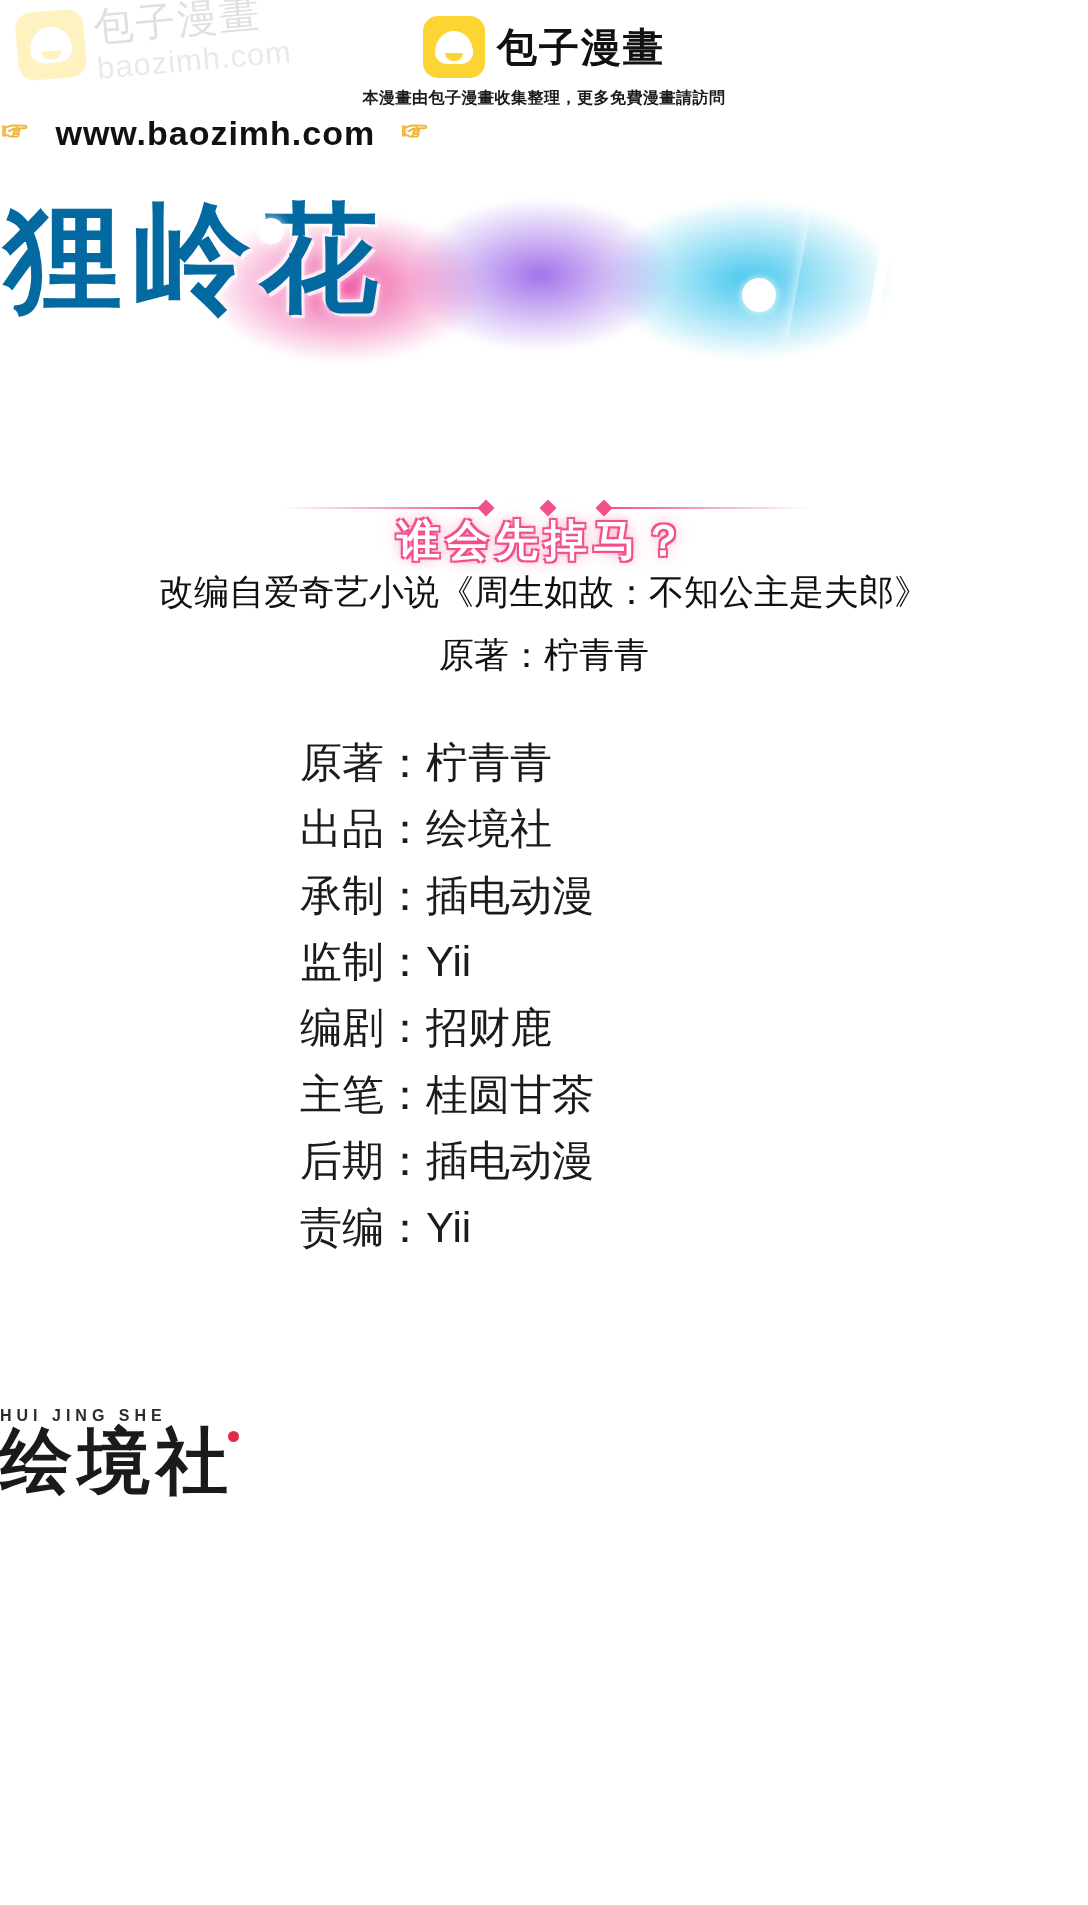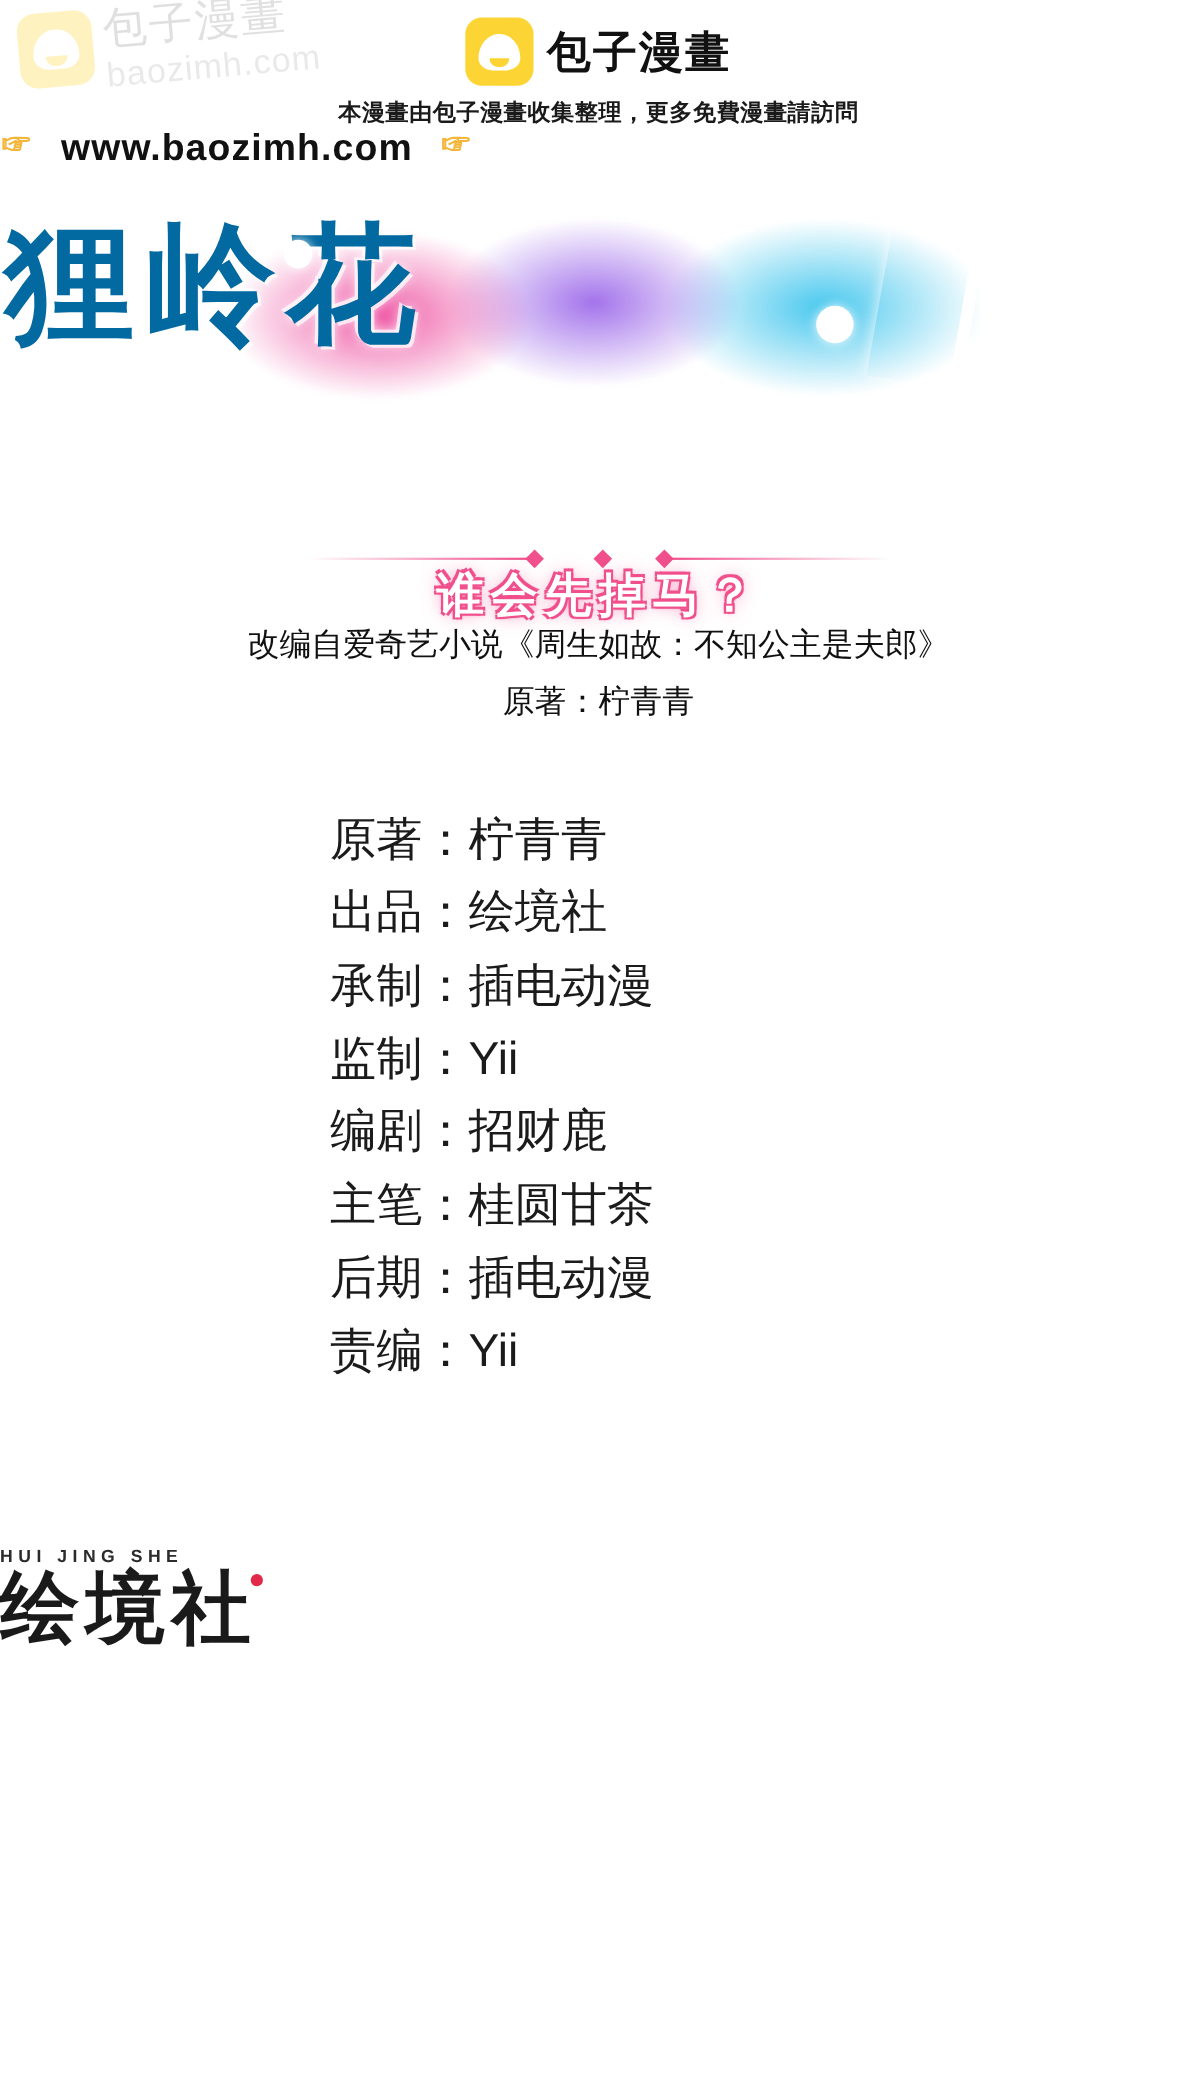--- a/index.html
+++ b/index.html
@@ -113,21 +113,21 @@
     font-weight: bold;
     white-space: nowrap;
   }
 
   .notice {
     position: absolute;
     top: 88px;
     left: 0;
     width: 100%;
     text-align: center;
-    font-size: 21px;
+    font-size: 16px;
     font-weight: bold;
     color: #1a1a1a;
     letter-spacing: 0.5px;
   }
   .site-line {
     position: absolute;
     top: 112px;
     left: 0;
     width: 100%;
     text-align: left;
@@ -250,21 +250,21 @@
     font-family: "DejaVu Sans", sans-serif;
   }
 
   
   .source {
     position: absolute;
     left: 0;
     top: 560px;
     width: 100%;
     text-align: center;
-    font-size: 29px;
+    font-size: 35px;
     color: #111111;
     line-height: 1.8;
   }
 
   
   .staff {
     position: absolute;
     left: 300px;
     top: 730px;
     width: 520px;

